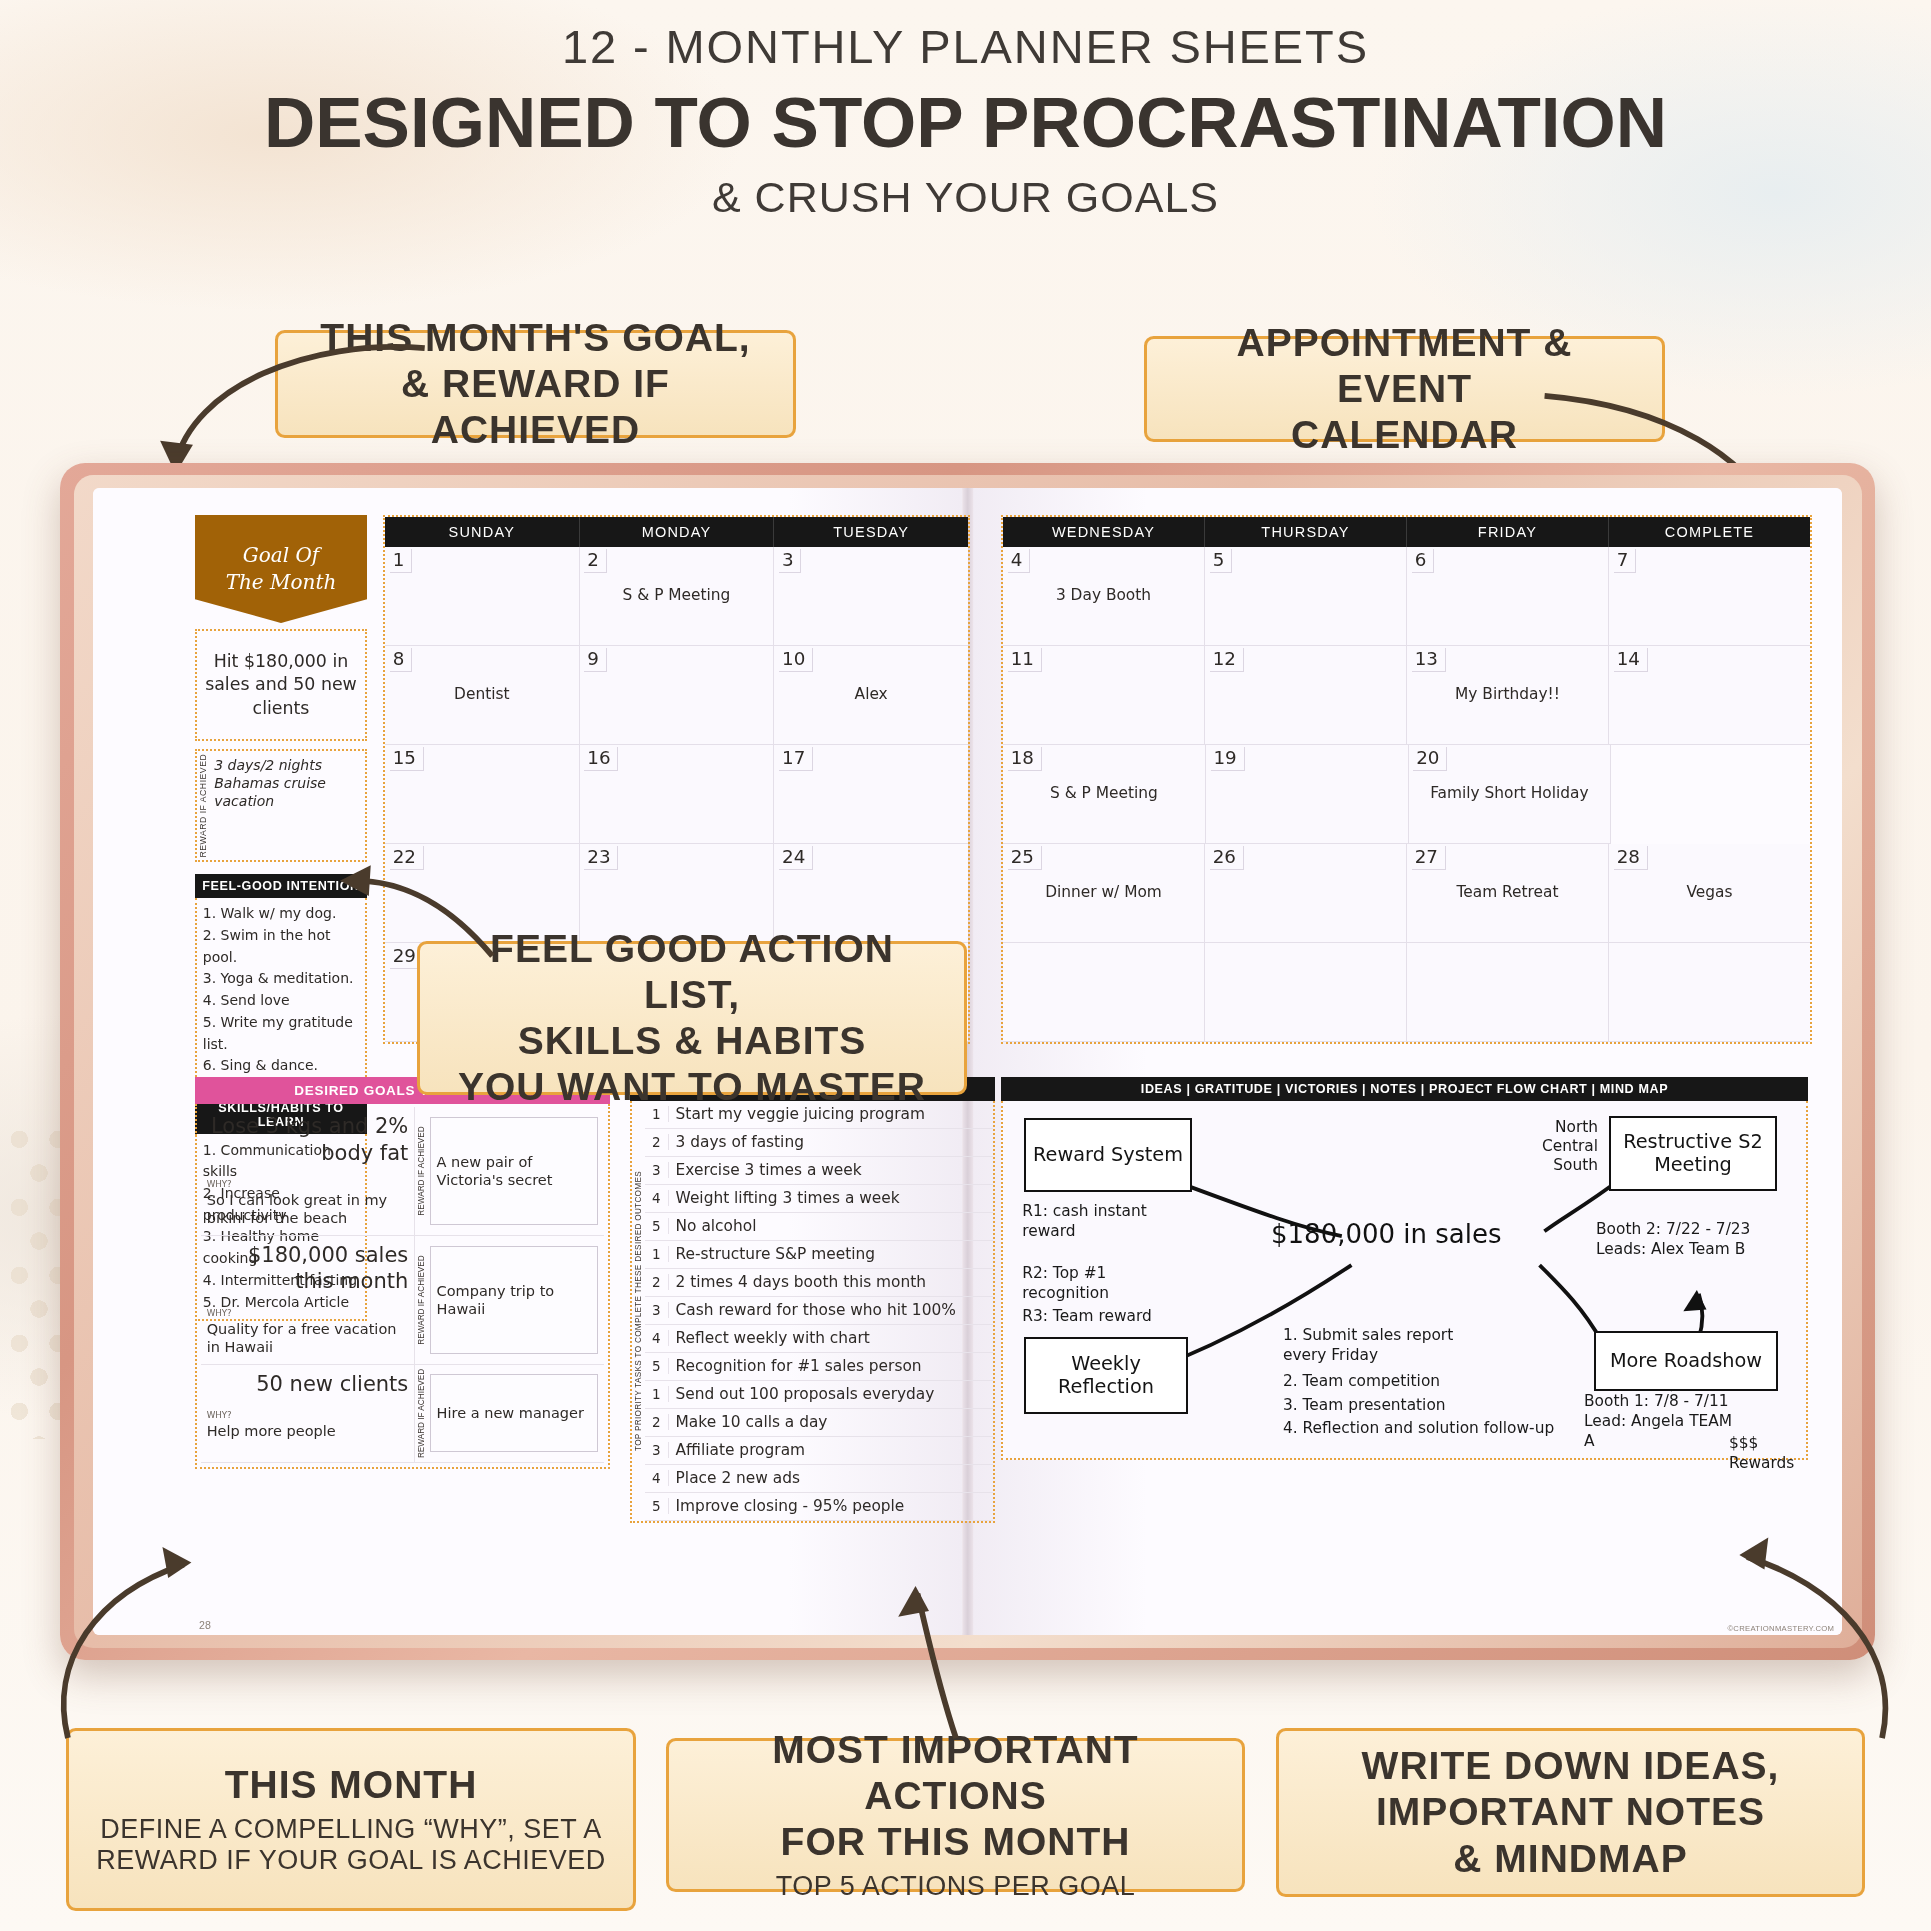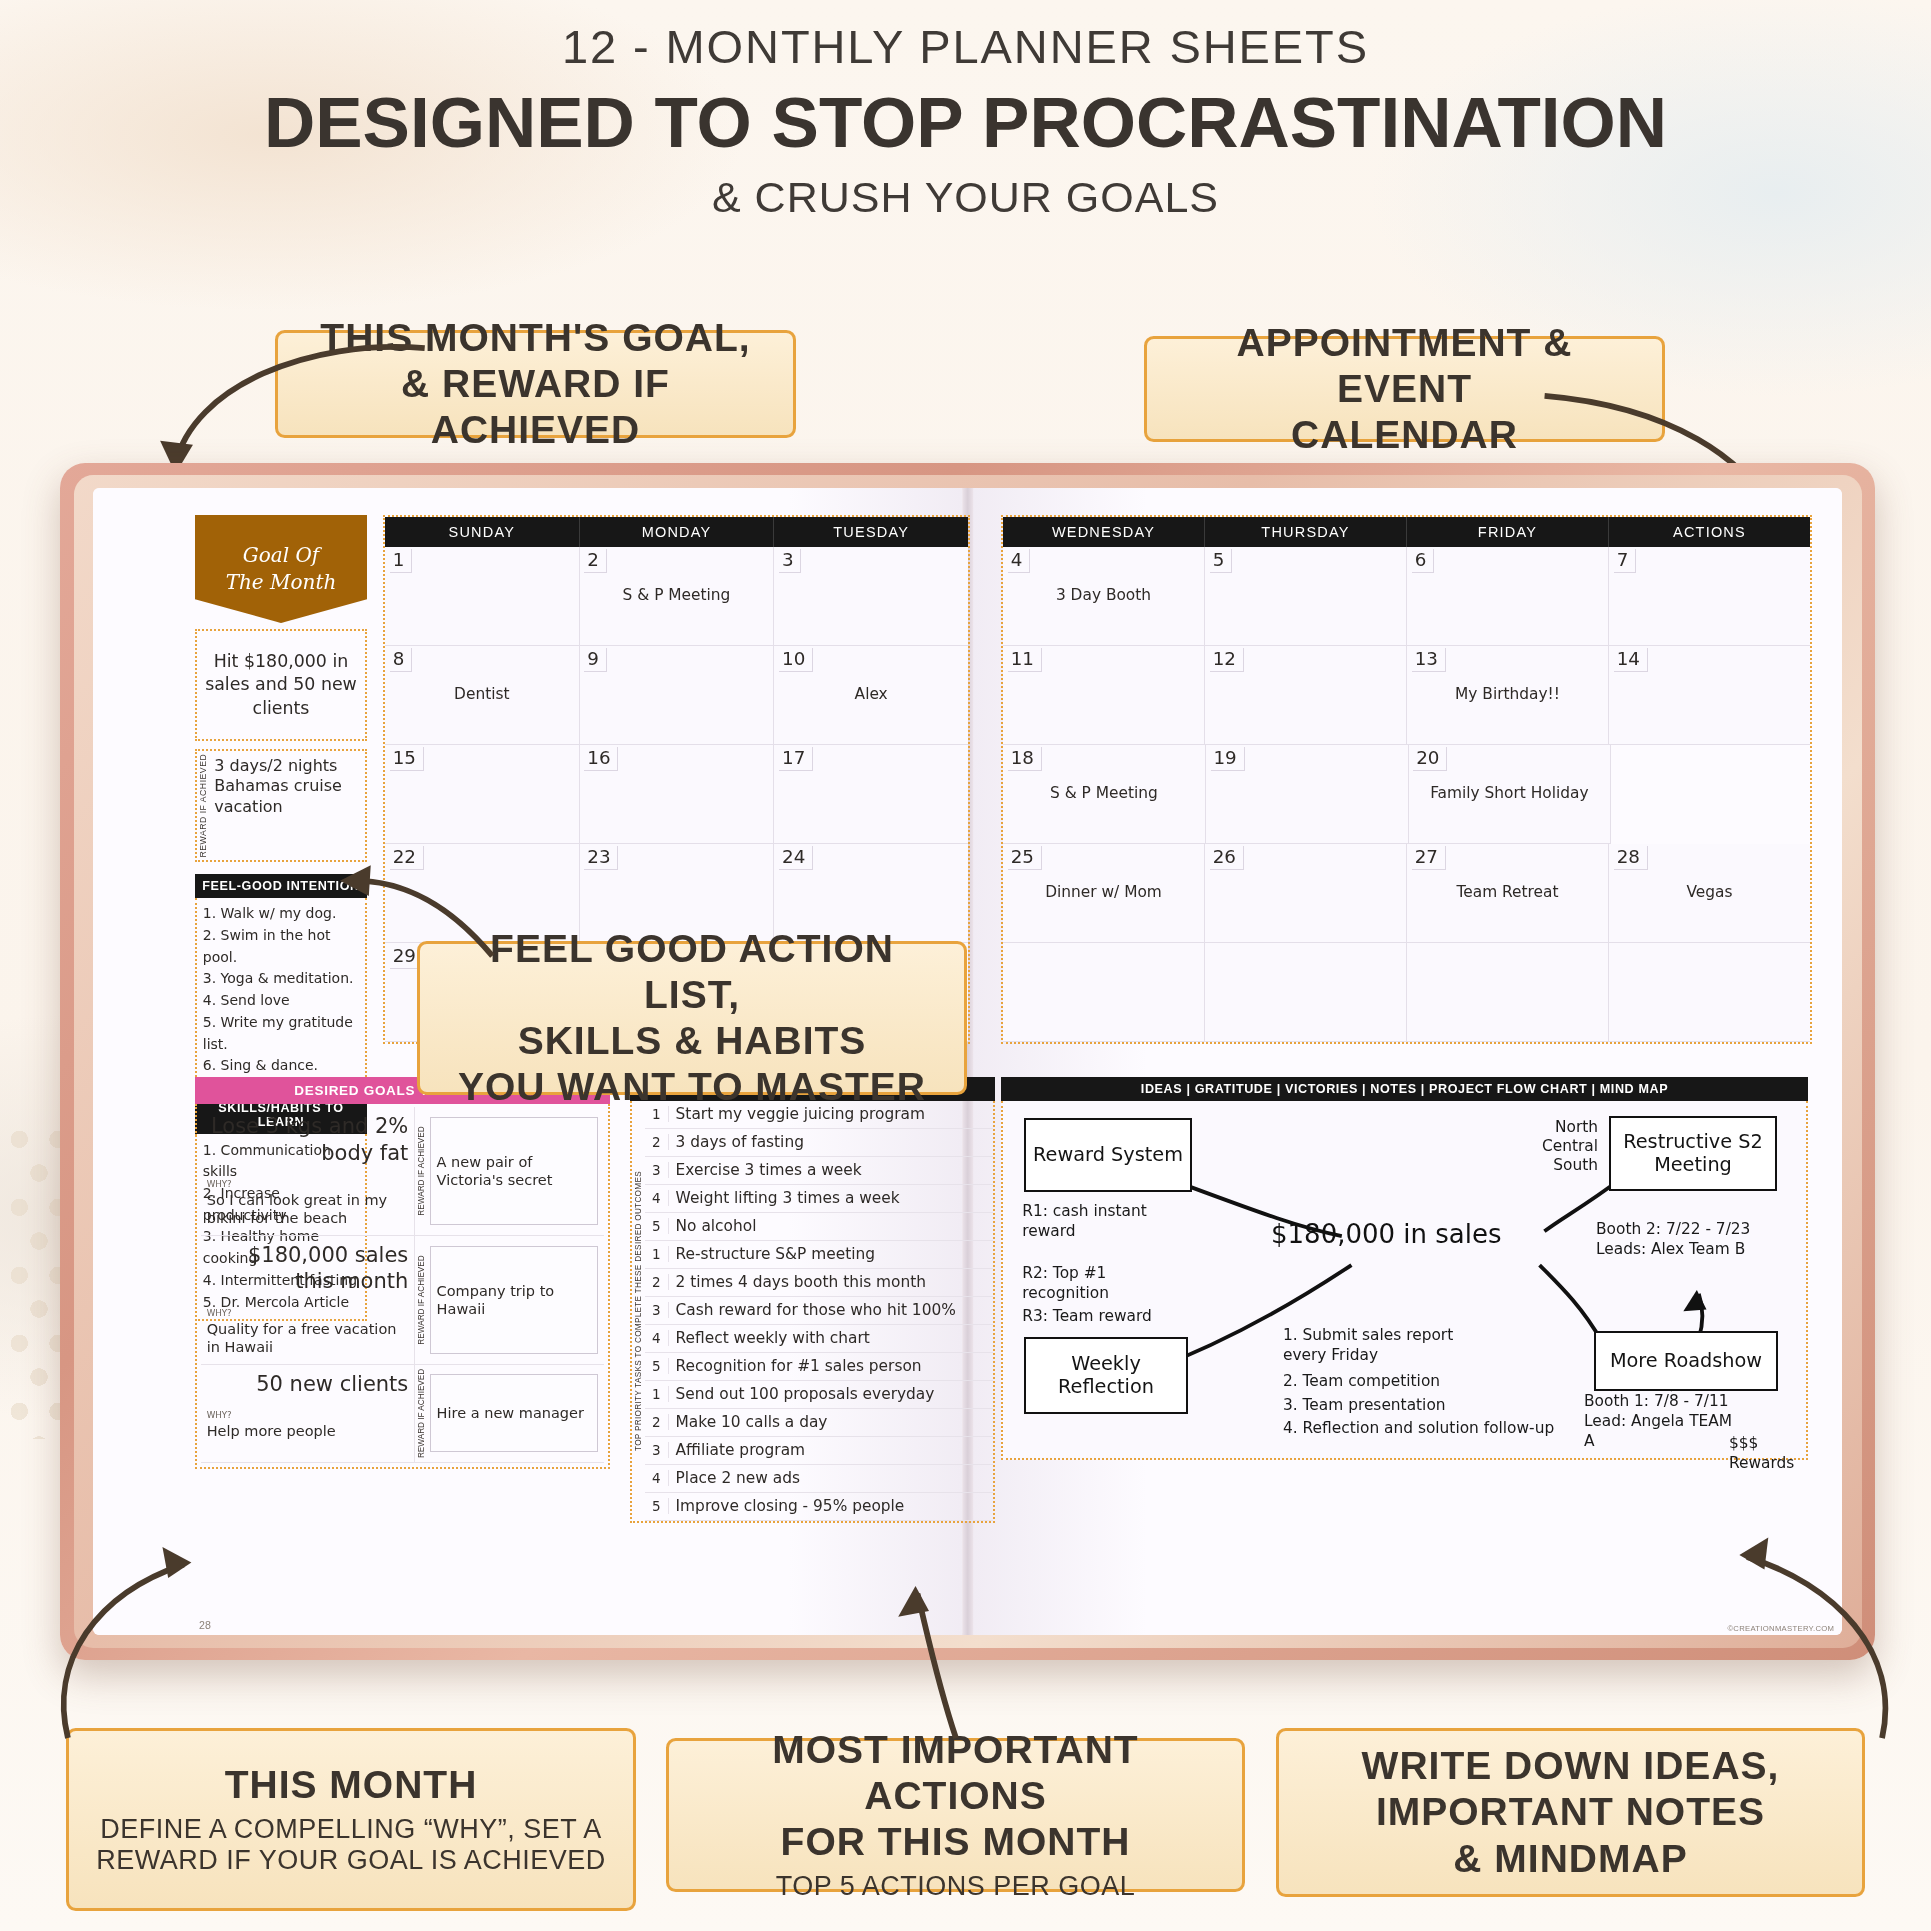--- a/index.html
+++ b/index.html
@@ -69,21 +69,21 @@
     display:flex;flex-direction:column;justify-content:center;align-items:center;color:#fff;
     font-family:"DejaVu Serif",serif;font-style:italic;font-size:20px;line-height:1.35;
     box-shadow:0 1.9px 3.9px rgba(0,0,0,.15);}
   .goal-box{margin-top:5.8px;border:2.9px dotted #e8a33d;padding:7.7px 5.8px;min-height:93px;
     display:flex;align-items:center;justify-content:center;text-align:center;}
   .hand{font-family:"DejaVu Sans",sans-serif;color:#2e2a27;}
   .goal-text{font-size:17.4px;line-height:1.35;}
   .reward-box{margin-top:7.7px;border:2.9px dotted #e8a33d;display:flex;min-height:64px;}
   .reward-side{writing-mode:vertical-rl;transform:rotate(180deg);font-size:8.7px;letter-spacing:0.5px;
     padding:2.9px 1.9px;color:#3b3531;text-align:center;line-height:1.1;}
-  .reward-body{flex:1;padding:4.8px 3.9px;font-size:16px;line-height:1.3;}
+  .reward-body{flex:1;padding:4.8px 3.9px;font-size:14px;line-height:1.3;font-style:italic;}
 
   .blk-header{background:#171717;color:#fff;font-size:12.6px;letter-spacing:0.6px;text-align:center;
     padding:4.8px 0;margin-top:11.6px;font-weight:600;}
   .list-box{border:2.9px dotted #e8a33d;border-top:none;padding:5.8px 5.8px;}
   .list-box div{font-size:14px;line-height:1.55;color:#2e2a27;}
 
   
   .cal{position:absolute;top:27px;}
   .cal-left{left:290px;width:583px;}
   .cal-right{left:908px;width:807px;}
@@ -267,21 +267,21 @@
             <div class="cell blank" style="width: 33.3333%; border-right: none;"></div>
           </div>
         </div>
     </div>
 
     <div class="cal cal-right dash">
       <div class="cal-row">
         <div class="dow" style="width:25%">WEDNESDAY</div>
         <div class="dow" style="width:25%">THURSDAY</div>
         <div class="dow" style="width:25%">FRIDAY</div>
-        <div class="dow" style="width:25%;border-right:none;">ACTIONS</div>
+        <div class="dow" style="width:25%;border-right:none;">COMPLETE</div>
       </div>
       <div id="cal-right-body">
           <div class="cal-row">
             <div class="cell" style="width: 25%;">
               <div class="num hand" style="border-top: none; border-right: 1px solid rgb(220, 214, 226); border-bottom: 1px solid rgb(220, 214, 226); border-left: none; border-image: initial; padding: 0px 6.8px 1.9px 2.9px;">4</div>
               <div class="ev hand">3 Day Booth</div>
             </div>
             <div class="cell" style="width: 25%;">
               <div class="num hand" style="border-top: none; border-right: 1px solid rgb(220, 214, 226); border-bottom: 1px solid rgb(220, 214, 226); border-left: none; border-image: initial; padding: 0px 6.8px 1.9px 2.9px;">5</div>
             </div>

